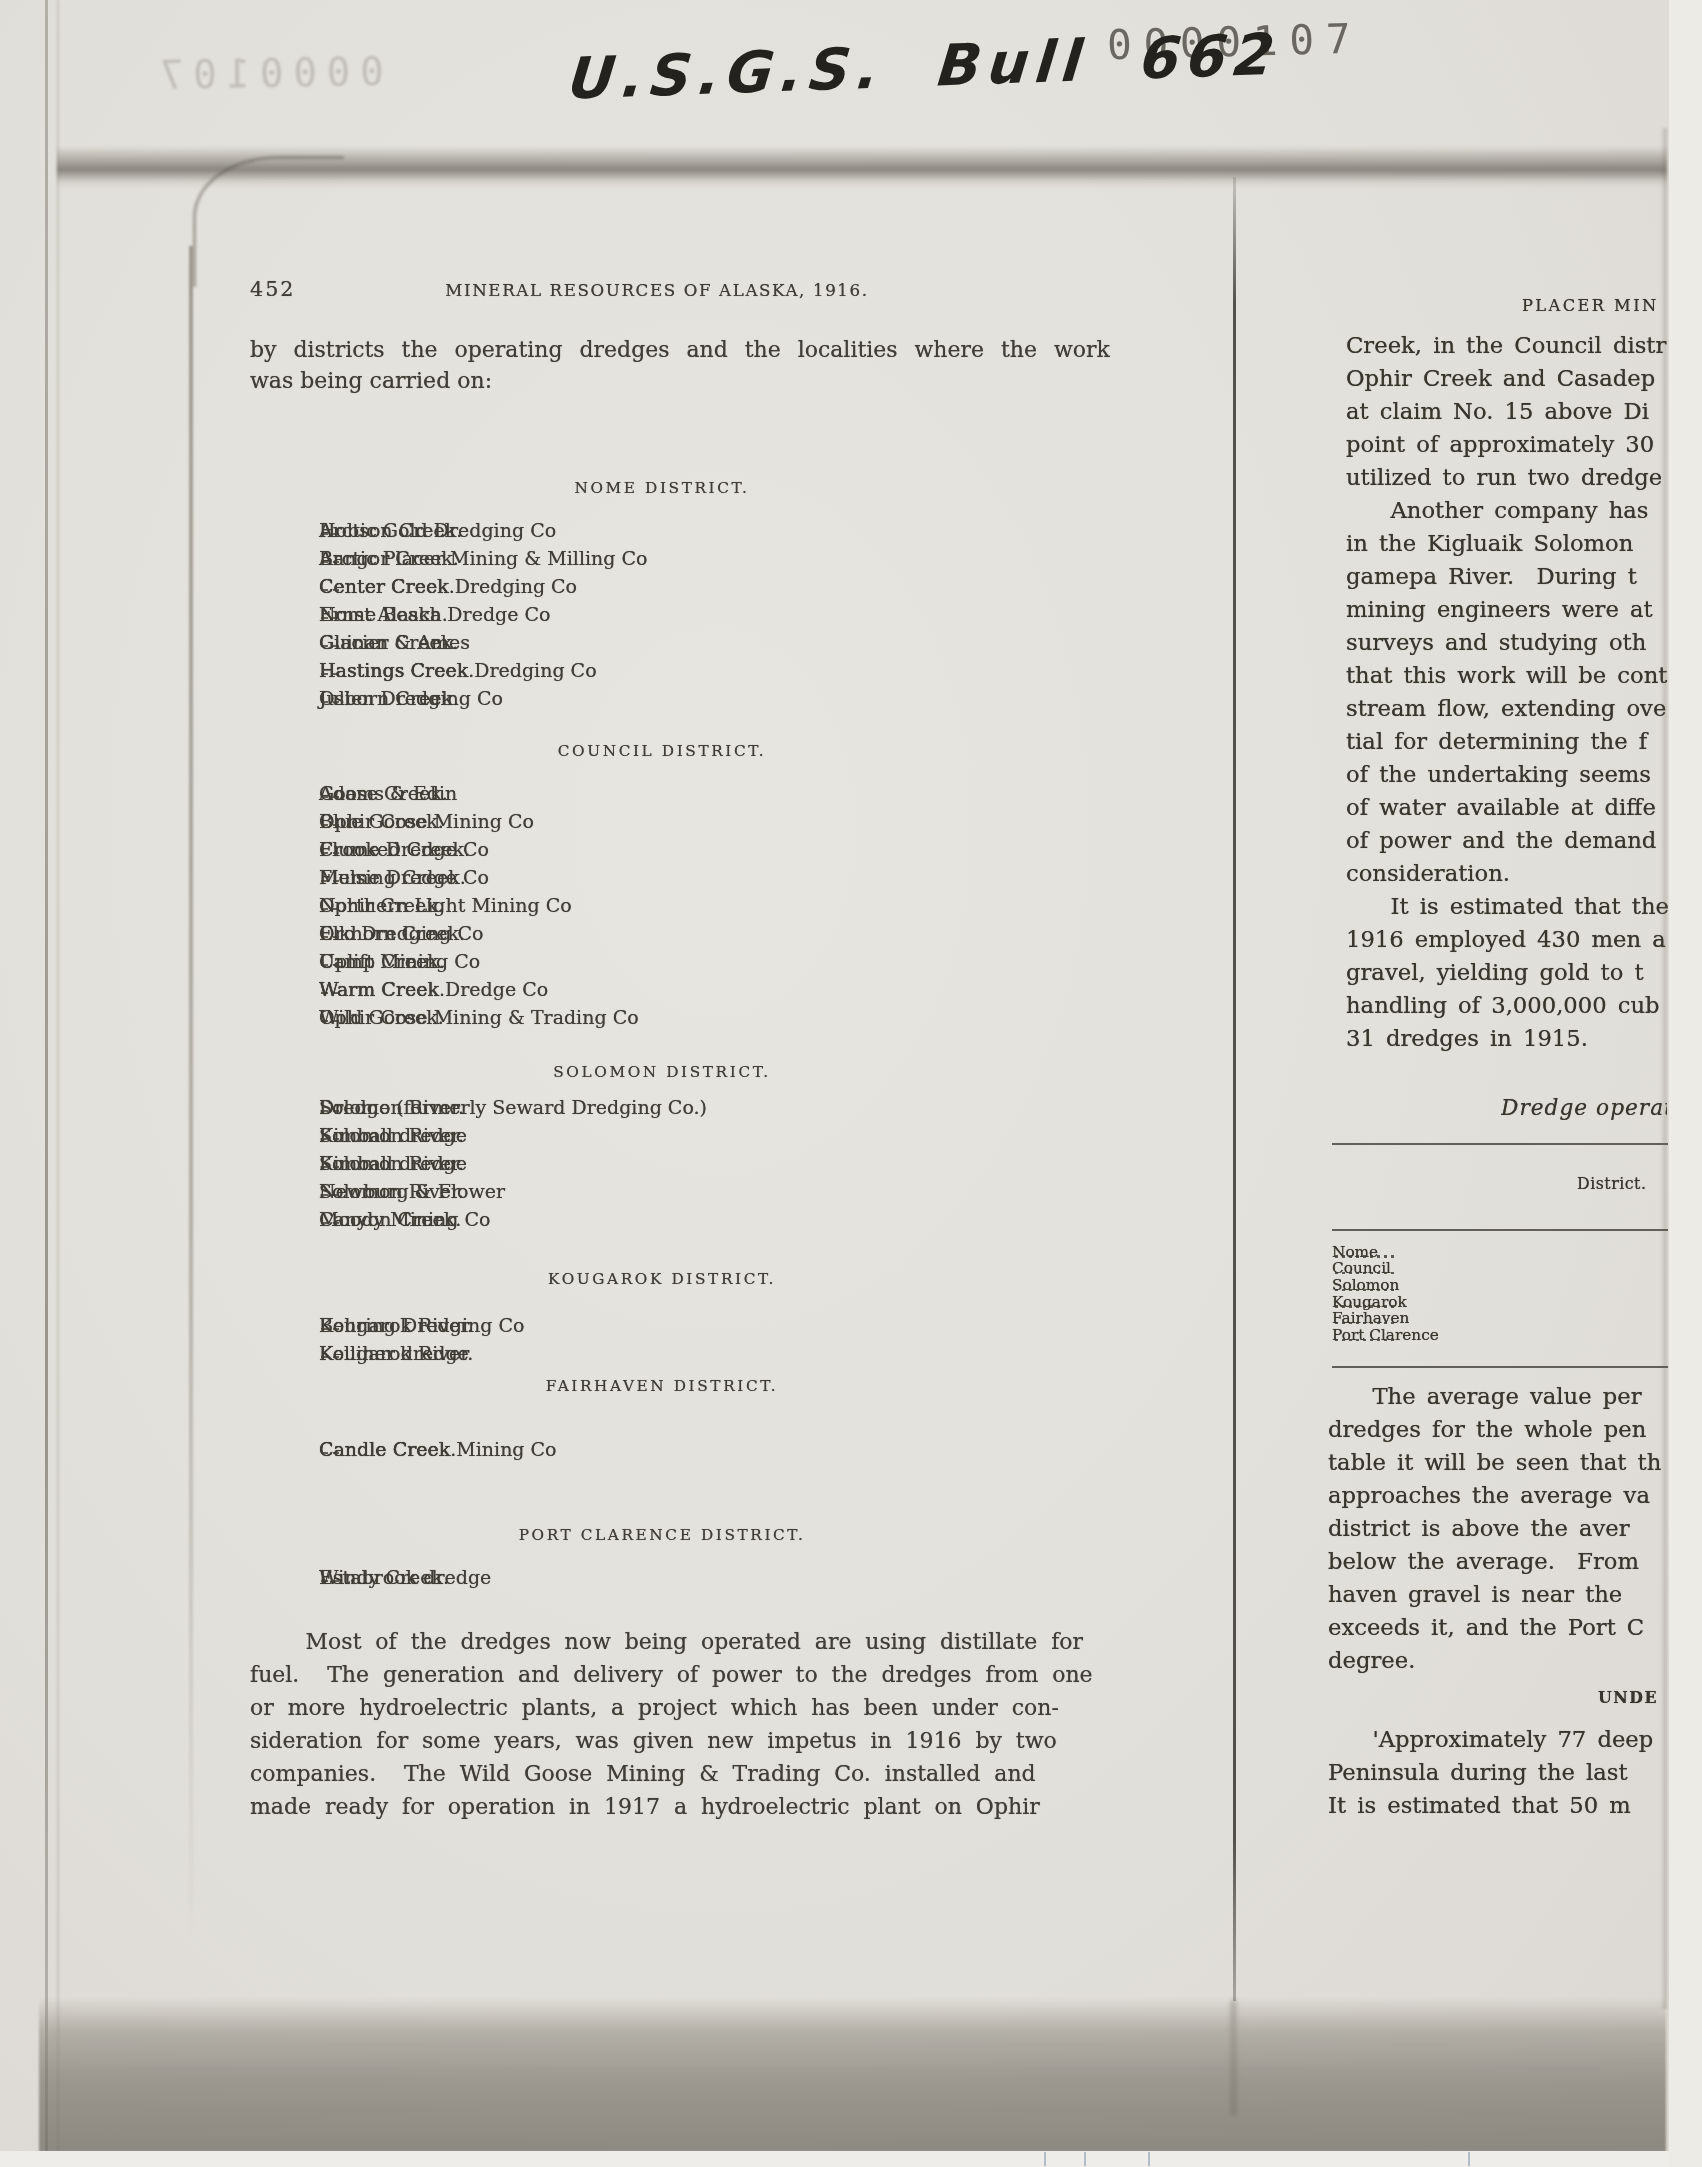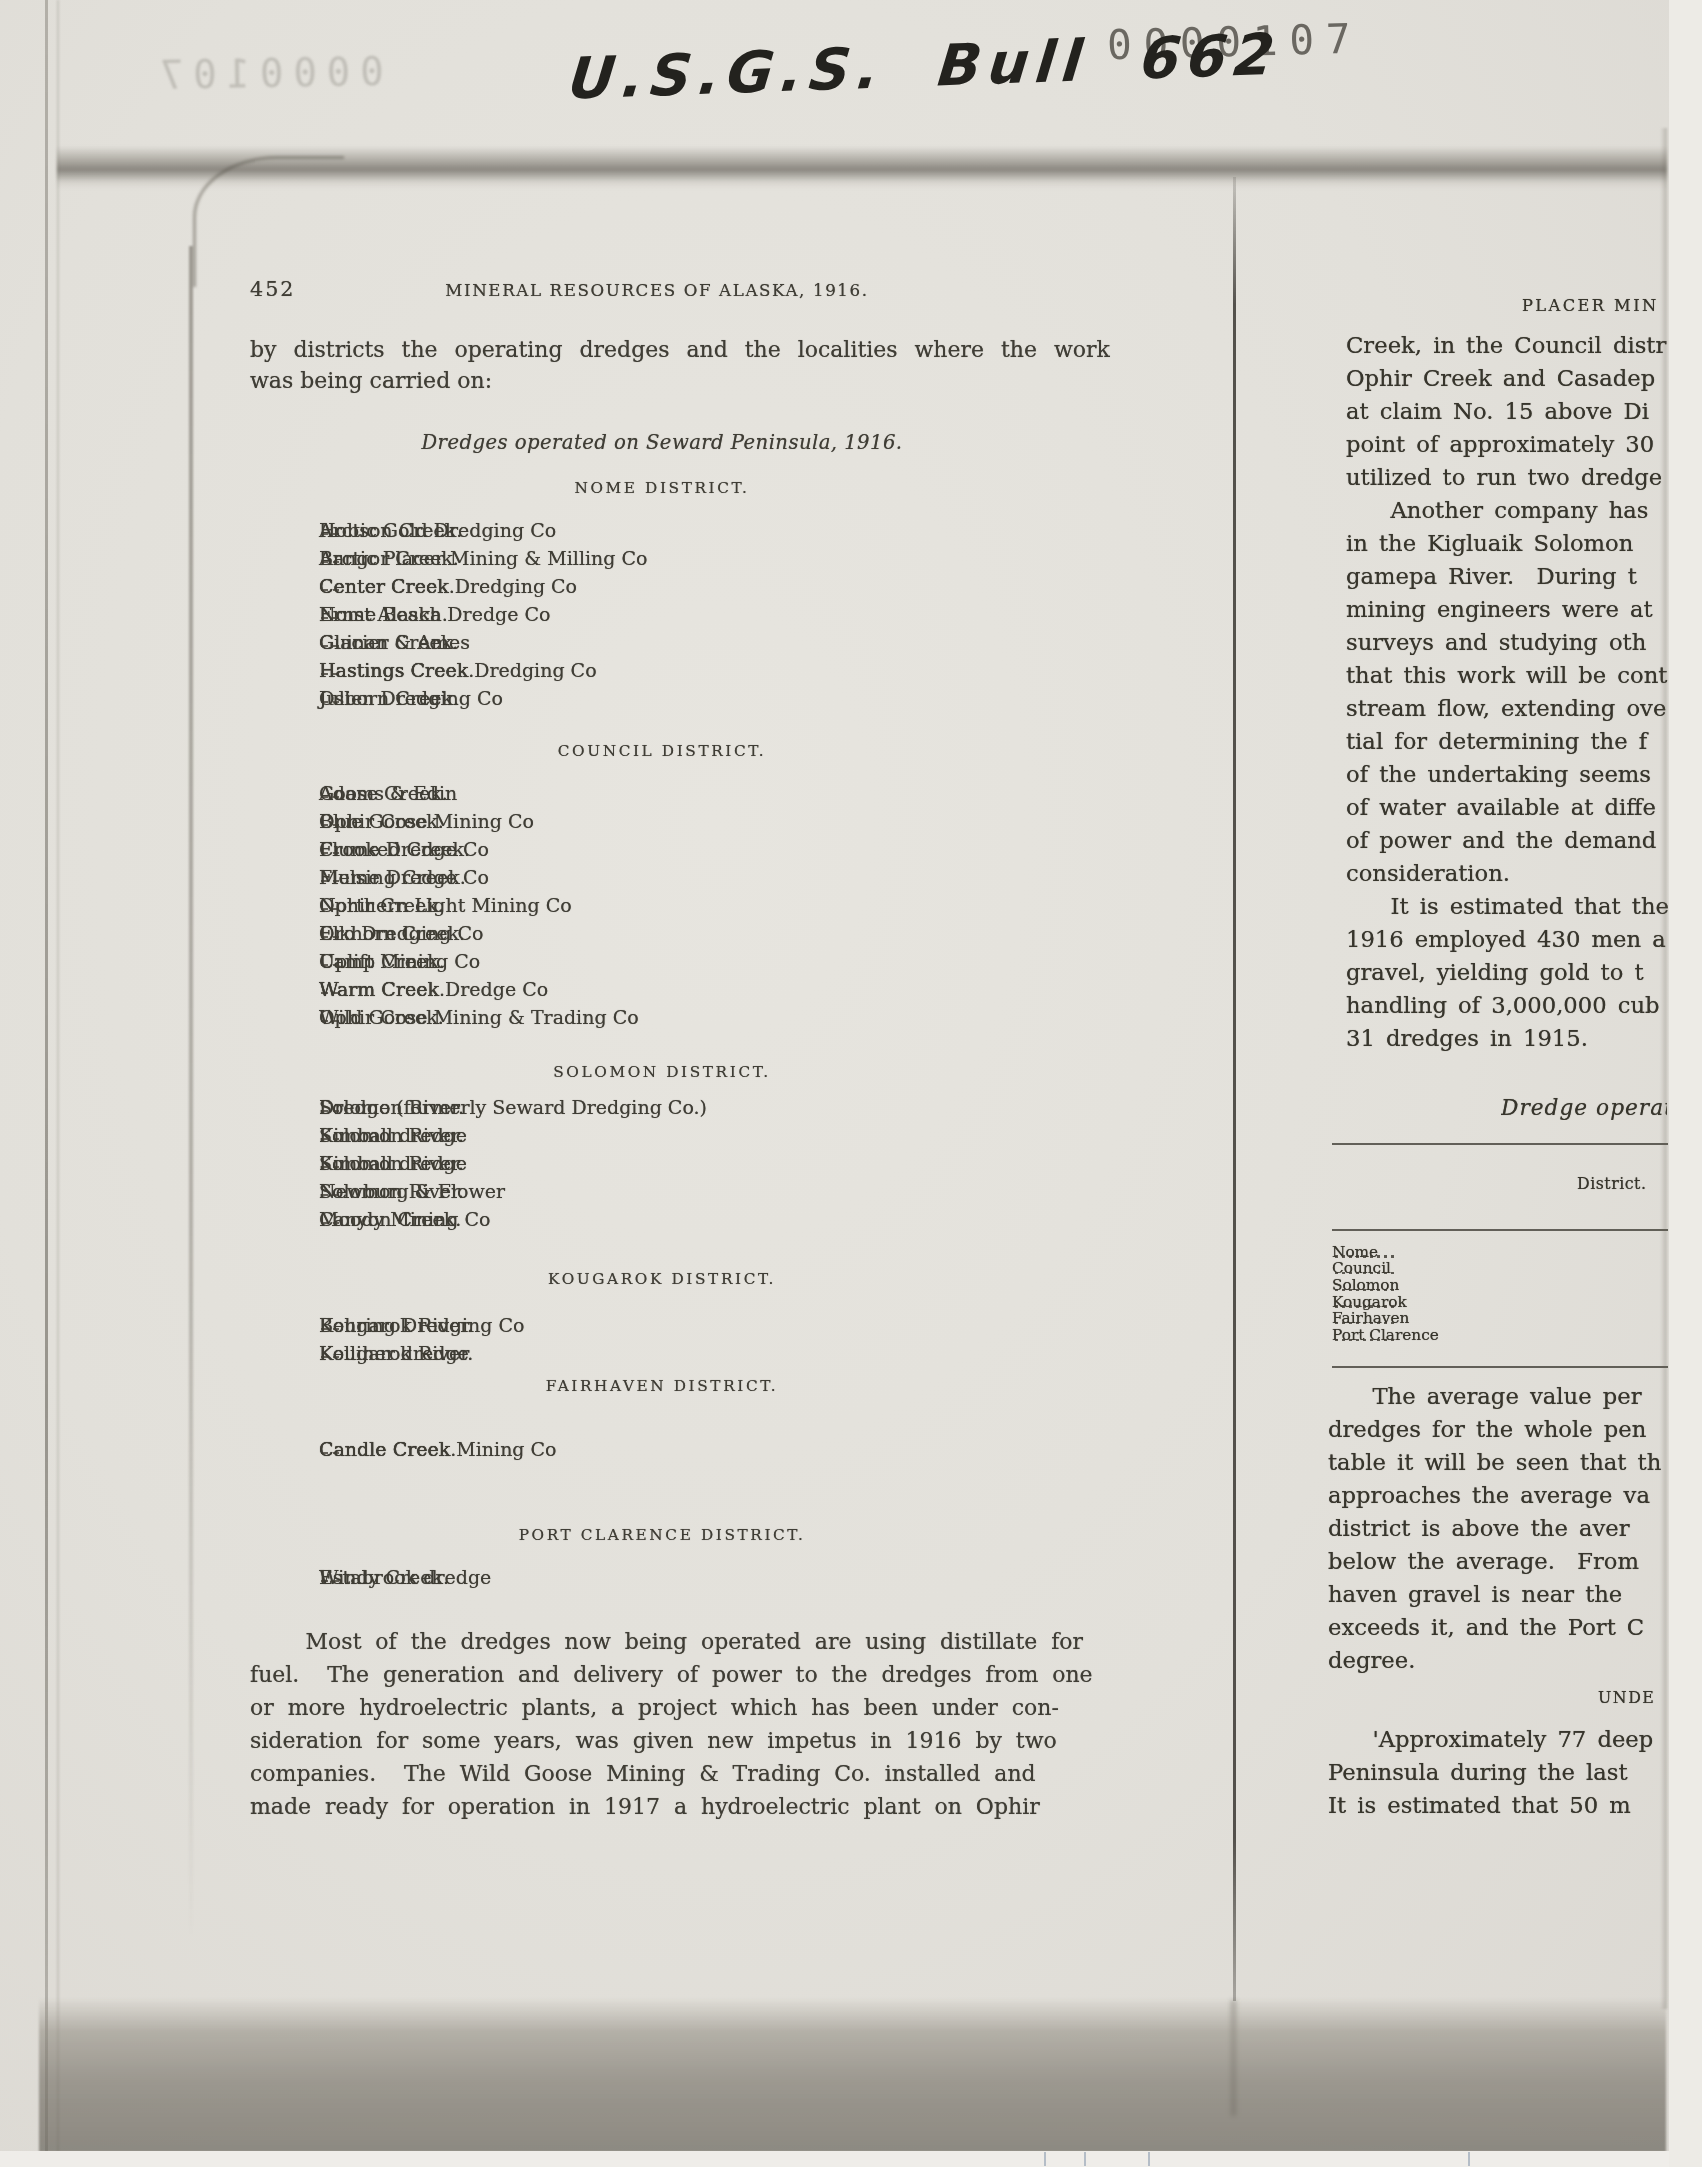--- a/index.html
+++ b/index.html
@@ -82,21 +82,21 @@
     font-size:21.7px;white-space:pre;letter-spacing:1px;}
   .rule{left:1332px;width:336px;height:2px;background:rgba(62,59,51,.78);}
   .rule1{top:1143px;}.rule2{top:1229px;}.rule3{top:1366px;}
   .rp-district{left:1577px;top:1174px;font-size:15.8px;letter-spacing:0.5px;}
   .rp-rows{left:1332px;top:1244px;width:336px;overflow:hidden;font-size:15.3px;}
   .trow{position:relative;display:flex;align-items:flex-end;height:16.7px;white-space:pre;}
   .tlead{flex:1 1 auto;min-width:59px;height:2.5px;align-self:flex-end;margin:0 0 3px 3px;
     background-image:repeating-linear-gradient(90deg, rgba(62,59,51,.82) 0 2.6px, transparent 2.6px 7px);}
   .rp-para4{left:1328px;top:1380px;width:340px;height:305px;overflow:hidden;}
   .rp-para4 .rline{position:relative;white-space:pre;font-size:22.7px;line-height:33px;word-spacing:3.9px;}
-  .rp-heading{left:1598px;top:1688px;width:70px;overflow:hidden;font-size:15.8px;font-weight:400;
+  .rp-heading{left:1598px;top:1688px;width:70px;overflow:hidden;font-size:15.8px;font-weight:700;
     letter-spacing:1.5px;white-space:pre;}
   .rp-para5{left:1328px;top:1723px;width:340px;height:118px;overflow:hidden;}
   .rp-para5 .rline{position:relative;white-space:pre;font-size:22.7px;line-height:33px;word-spacing:3.9px;}
 </style>
 </head>
 <body>
 
 <div class="canvas">
 
   <div class="edge-line-a"></div>
@@ -117,21 +117,20 @@
       <span class="lp-pagenum">452</span>
       <span class="lp-title">MINERAL RESOURCES OF ALASKA, 1916.</span>
     </div>
 
     <div class="lp-intro">
 
     <div class="pline">by districts the operating dredges and the localities where the work</div>
         <div class="pline">was being carried on:</div>
       </div>
 
-    <div class="lp-caption">Dredges operated on Seward Peninsula, 1916.</div>
 
     <div class="lp-h h1">NOME DISTRICT.</div>
     <div class="lp-list l1">
 
         <div class="entry">
           <span class="co">Arctic Gold Dredging Co</span>
           <span class="lead"></span>
           <span class="loc">Hobson Creek.</span>
         </div>
 

